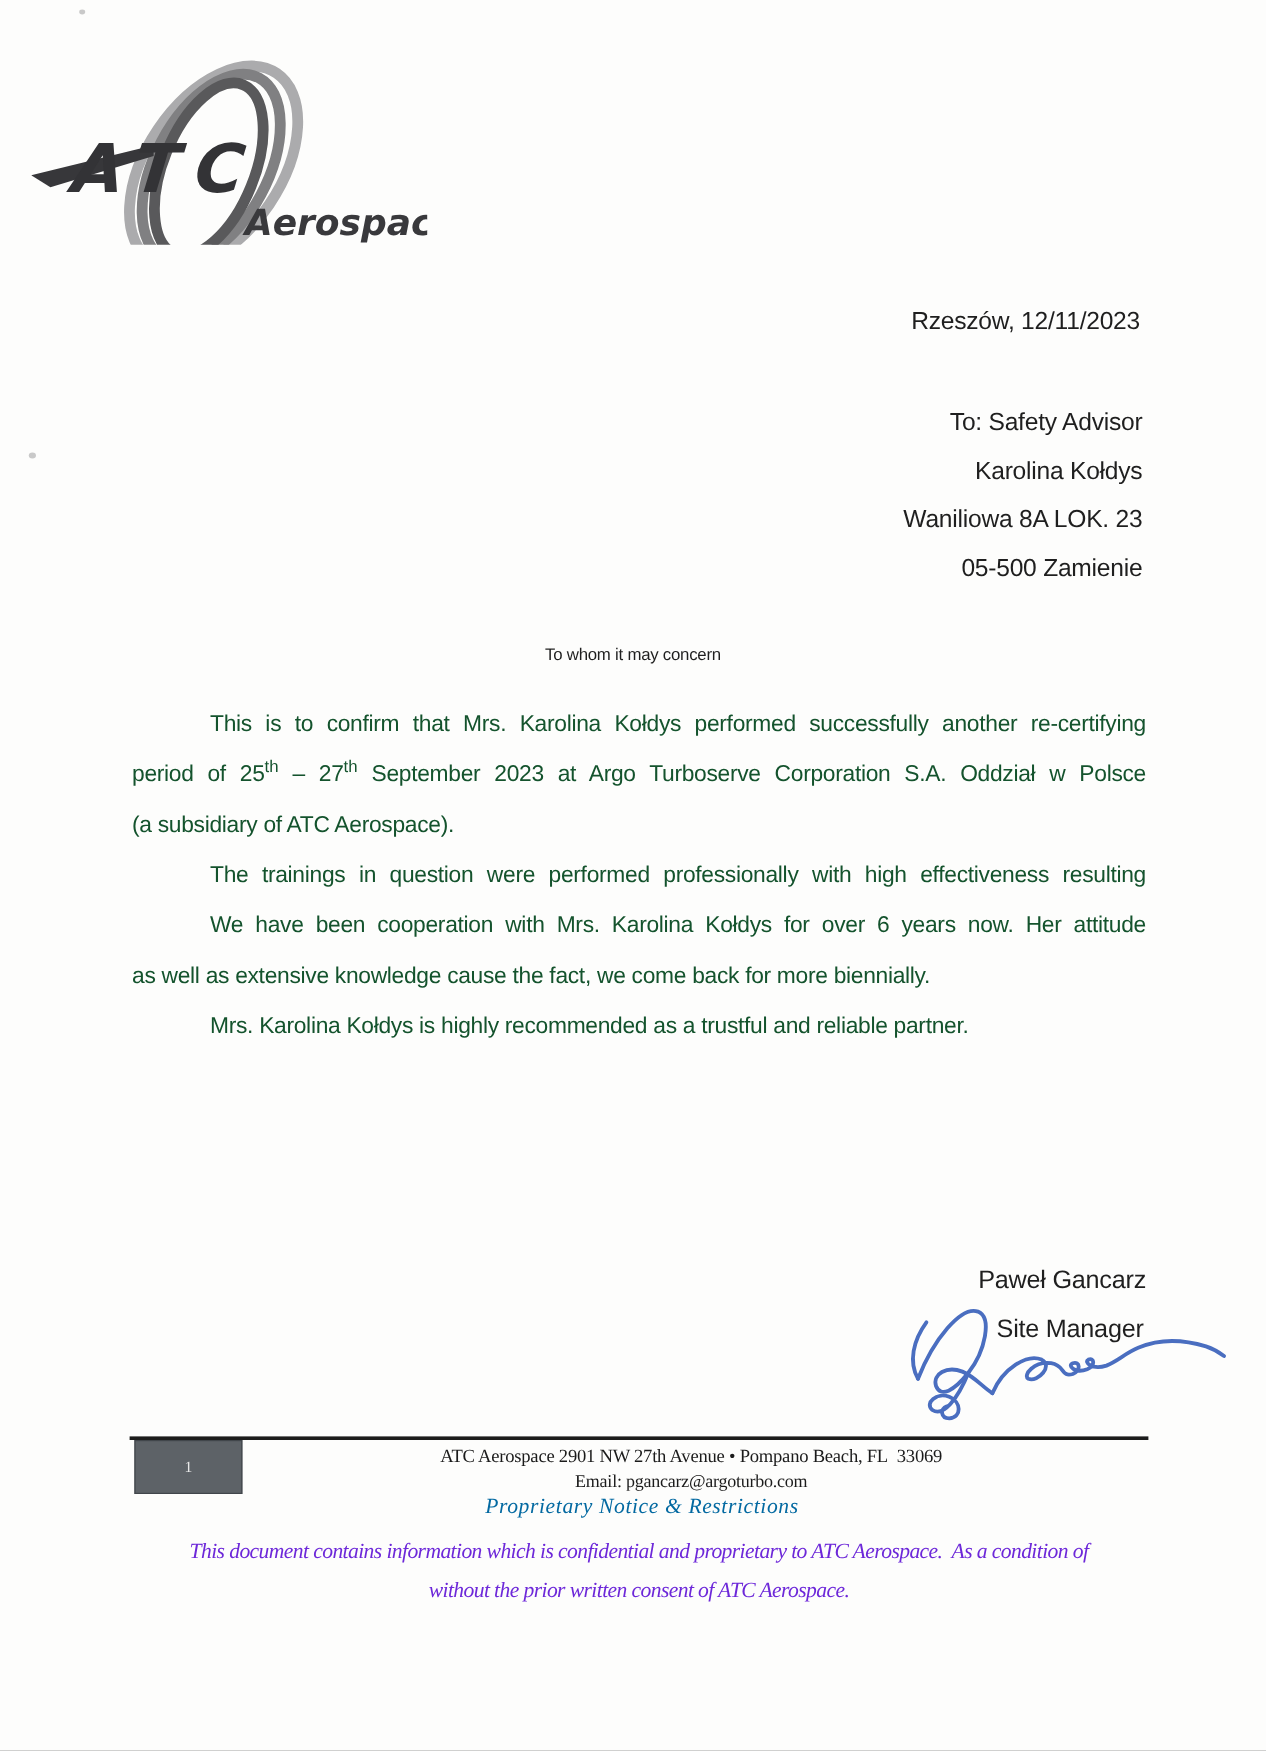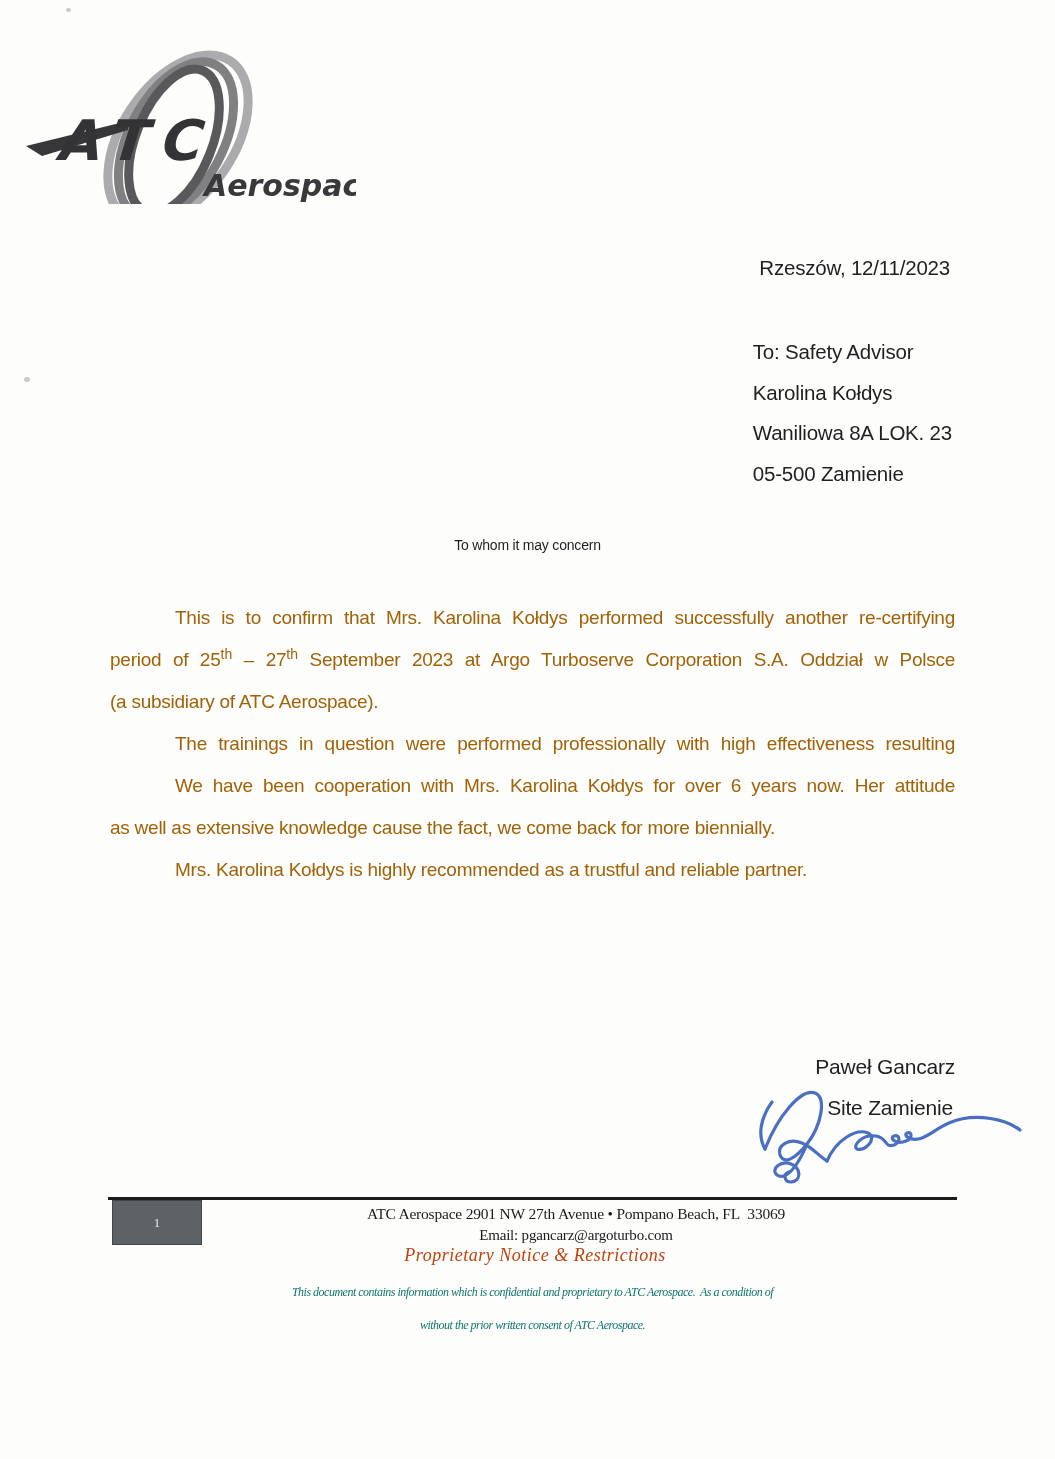--- a/index.html
+++ b/index.html
@@ -5,26 +5,26 @@
   html,body{margin:0;padding:0;background:#888;}
   .page{
     position:relative;width:1055px;height:1459px;margin:0 auto;
     background:#fdfdfc;overflow:hidden;
     font-family:"Liberation Sans",sans-serif;color:#1f1f1f;
   }
   
   .logo{position:absolute;left:26px;top:34px;width:330px;height:170px;}
   
   .date{position:absolute;top:256px;right:105px;font-size:20.5px;letter-spacing:-0.2px;white-space:nowrap;}
-  .recipient{position:absolute;top:338px;right:103px;font-size:20.5px;letter-spacing:-0.2px;}
+  .recipient{position:absolute;top:338px;right:103px;text-align:right;font-size:20.5px;letter-spacing:-0.2px;}
   .recipient div{height:40.5px;line-height:28px;white-space:nowrap;}
   
   .salutation{position:absolute;top:537px;left:0;width:1055px;text-align:center;font-size:14px;letter-spacing:-0.2px;}
   
-  .body{position:absolute;top:603px;left:110px;width:845px;font-size:19px;letter-spacing:-0.25px;color:#a16207;}
+  .body{position:absolute;top:589px;left:110px;width:845px;font-size:19px;letter-spacing:-0.25px;color:#14532d;}
   .bline{height:42px;line-height:30px;text-align:justify;text-align-last:justify;white-space:normal;}
   .bline.last{text-align-last:left;}
   .bline.first{text-indent:65px;}
   .bline sup{font-size:14px;line-height:0;letter-spacing:0;}
   
   .stamp{
     position:absolute;left:528px;top:1006px;width:300px;text-align:center;
     transform:rotate(10deg);transform-origin:center center;
     font-family:"Liberation Serif",serif;font-weight:bold;color:#424245;
     text-shadow:0 0 0.6px #55555a;
@@ -39,23 +39,23 @@
     position:absolute;left:112px;top:1200px;width:88px;height:43px;
     background:#5d6267;border:1px solid #41464b;
     color:#e9e9e9;font-size:13px;font-family:"Liberation Serif",serif;
     display:flex;align-items:center;justify-content:center;
   }
   .footer-address{position:absolute;left:170px;top:1203px;width:812px;text-align:center;
     font-family:"Liberation Serif",serif;font-weight:normal;color:#1b1b1b;}
   .footer-address .a1{font-size:15.5px;line-height:22px;letter-spacing:-0.2px;white-space:nowrap;}
   .footer-address .a2{font-size:15px;line-height:20px;letter-spacing:-0.2px;white-space:nowrap;}
   .notice-title{position:absolute;left:115px;top:1245px;width:840px;text-align:center;
-    font-family:"Liberation Serif",serif;font-style:italic;font-size:18px;letter-spacing:0.5px;color:#c2410c;}
+    font-family:"Liberation Serif",serif;font-style:italic;font-size:18px;letter-spacing:0.5px;color:#0369a1;}
   .notice{position:absolute;left:110px;top:1276px;width:845px;text-align:center;
-    font-family:"Liberation Serif",serif;font-style:italic;font-size:12px;letter-spacing:-0.5px;color:#0f766e;}
+    font-family:"Liberation Serif",serif;font-style:italic;font-size:18px;letter-spacing:-0.5px;color:#6d28d9;}
   .notice div{line-height:33px;white-space:nowrap;}
   
   .speck{position:absolute;border-radius:50%;background:#c9c9c9;}
 </style>
 </head>
 <body>
 
 <div class="page">
 
   <svg class="logo" viewBox="0 0 330 170">
@@ -86,21 +86,21 @@
       <div class="bline last"><span>(a subsidiary of ATC Aerospace).</span></div>
       <div class="bline first"><span>The trainings in question were performed professionally with high effectiveness resulting</span></div>
       <div class="bline first"><span>We have been cooperation with Mrs. Karolina Kołdys for over 6 years now. Her attitude</span></div>
       <div class="bline last"><span>as well as extensive knowledge cause the fact, we come back for more biennially.</span></div>
       <div class="bline first last"><span>Mrs. Karolina Kołdys is highly recommended as a trustful and reliable partner.</span></div>
     </div>
 
   <div class="stamp"></div>
 
   <div class="signer-name">Paweł Gancarz</div>
-  <div class="signer-title">Site Zamienie</div>
+  <div class="signer-title">Site Manager</div>
 
   <svg class="signature" viewBox="0 0 275 108">
     <g fill="none" stroke="#4a6ec0" stroke-width="3.2" stroke-linecap="round">
       <path d="M16,20 C5,35 1,53 9,67"></path>
       <path d="M9,67 C22,34 45,6 59,11 C71,16 65,44 51,62 C39,77 28,83 24,73 C21,63 33,56 46,61 C56,65 63,74 71,79"></path>
       <path d="M51,62 C42,84 30,99 21,93 C14,87 25,78 35,82 C45,86 46,99 35,100 C28,100 27,92 33,90"></path>
       <path d="M71,79 C80,58 100,46 112,51 C122,56 109,70 101,67 C96,64 106,52 120,54 C132,56 128,66 138,63 C145,60 144,52 138,54 C133,56 140,63 150,59 C157,56 156,49 151,51 C147,53 154,60 166,56 C176,52 181,46 193,41 C207,35 226,33 249,40 C255,42 260,45 264,48"></path>
     </g>
   </svg>
 

